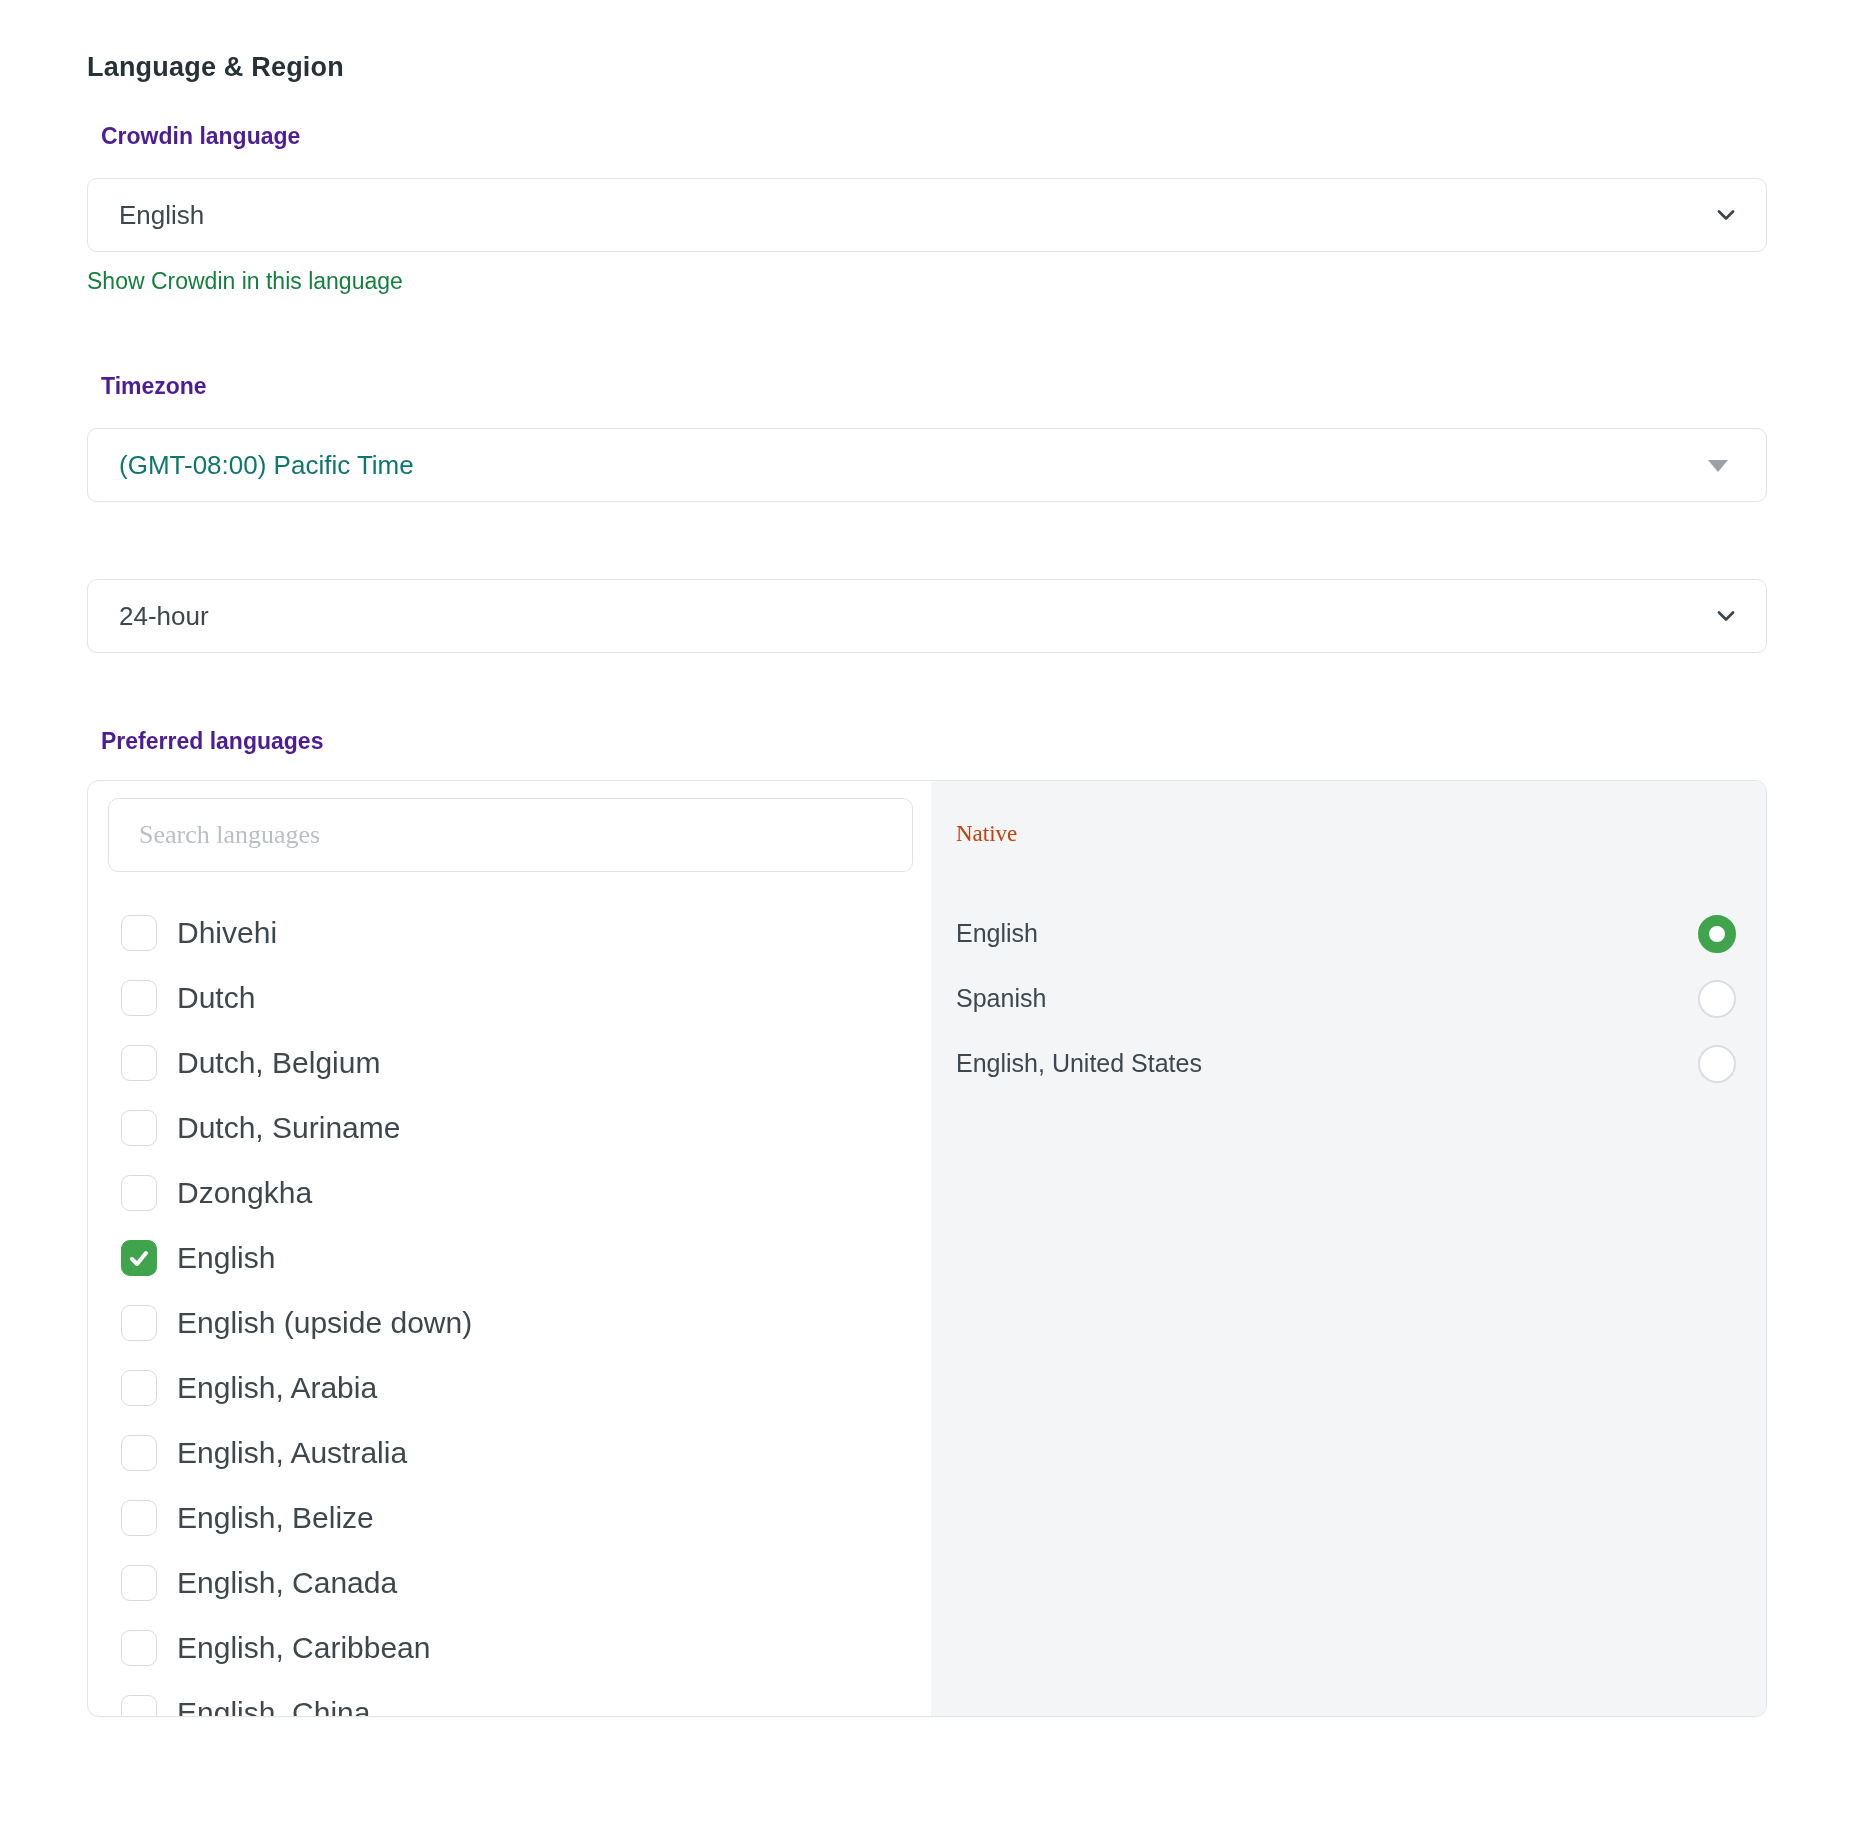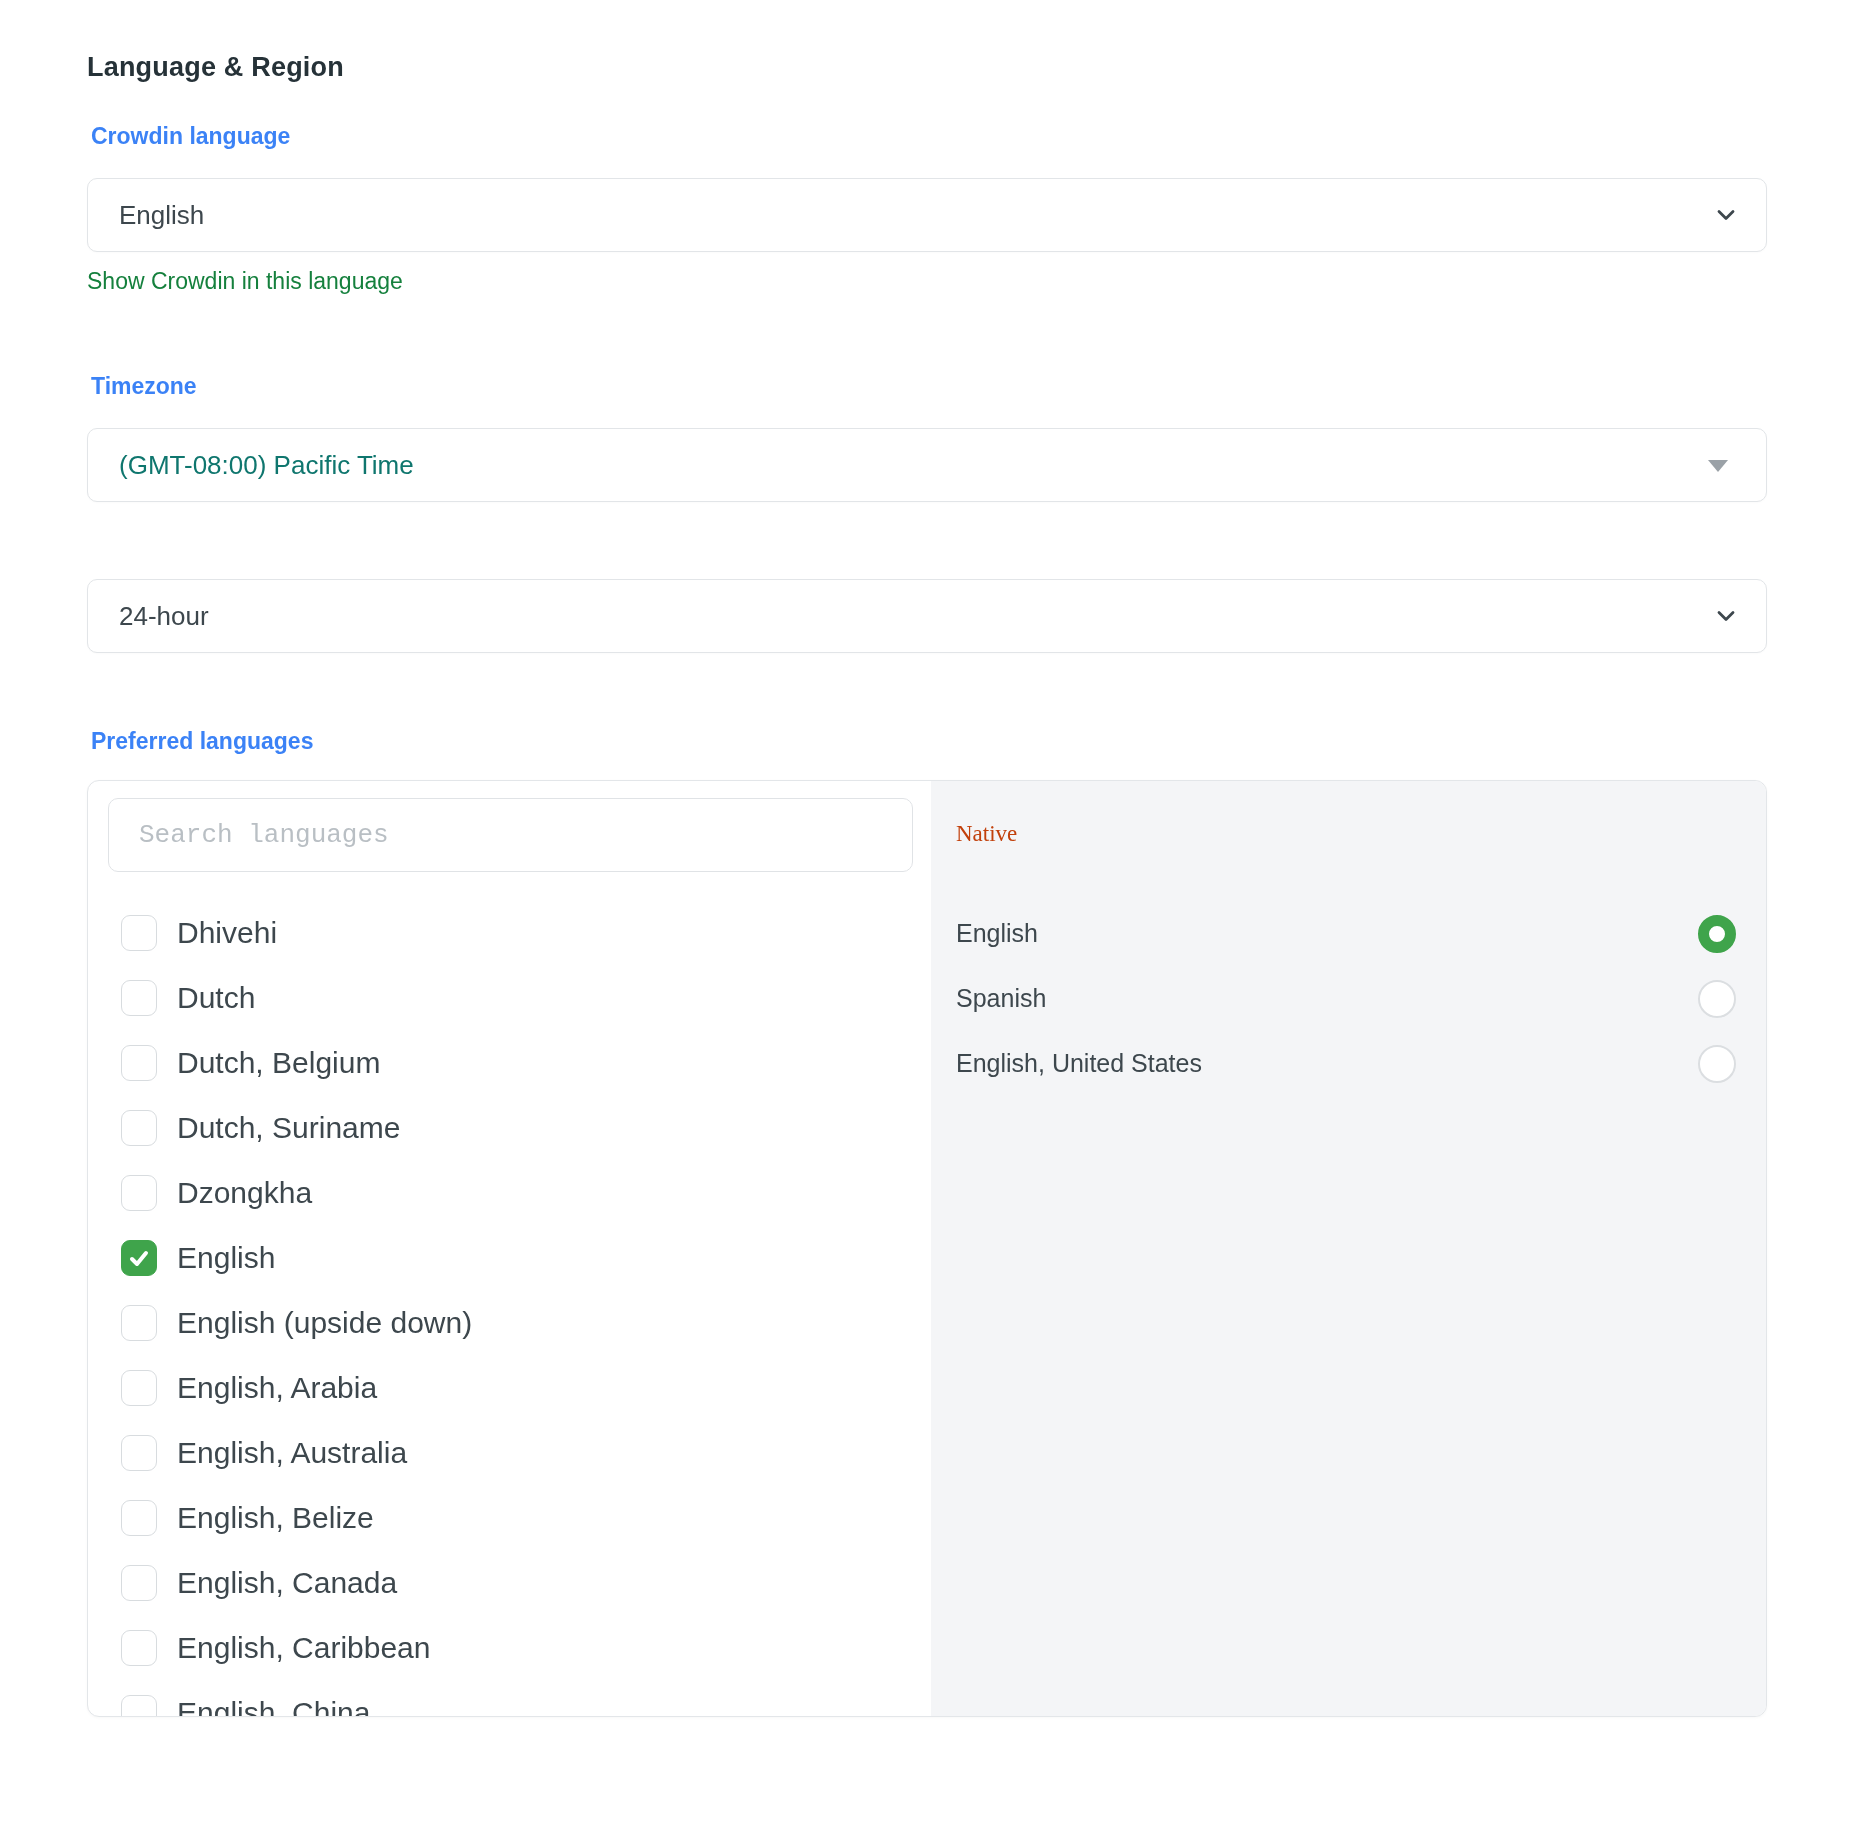--- a/index.html
+++ b/index.html
@@ -20,22 +20,22 @@
     font-weight: 700;
     color: #263238;
     margin: 0 0 44px 0;
     letter-spacing: 0.2px;
   }
 
   .field-label {
     font-size: 23px;
     line-height: 23px;
     font-weight: 600;
-    color: #3b82f6;
-    margin: 4px;
+    color: #4c1d95;
+    margin: 14px;
   }
 
   .select-box {
     margin-top: 30px;
     position: relative;
     height: 74px;
     background: #fff;
     border: 1px solid #e2e5e8;
     border-radius: 10px;
     display: flex;
@@ -93,21 +93,21 @@
     padding: 17px 18px 0 20px;
     overflow: hidden;
   }
   .search-input {
     display: block;
     width: 100%;
     height: 74px;
     border: 1px solid #e0e3e6;
     border-radius: 10px;
     padding: 0 24px 0 30px;
-    font-family: Liberation Mono, monospace;
+    font-family: Liberation Serif, serif;
     font-size: 26px;
     color: #3d474d;
     background: #fff;
     outline: none;
   }
   .search-input::placeholder { color: #b9bfc4; }
 
   .lang-list { margin-top: 28px; padding-left: 13px; }
   .check-row {
     display: flex;

